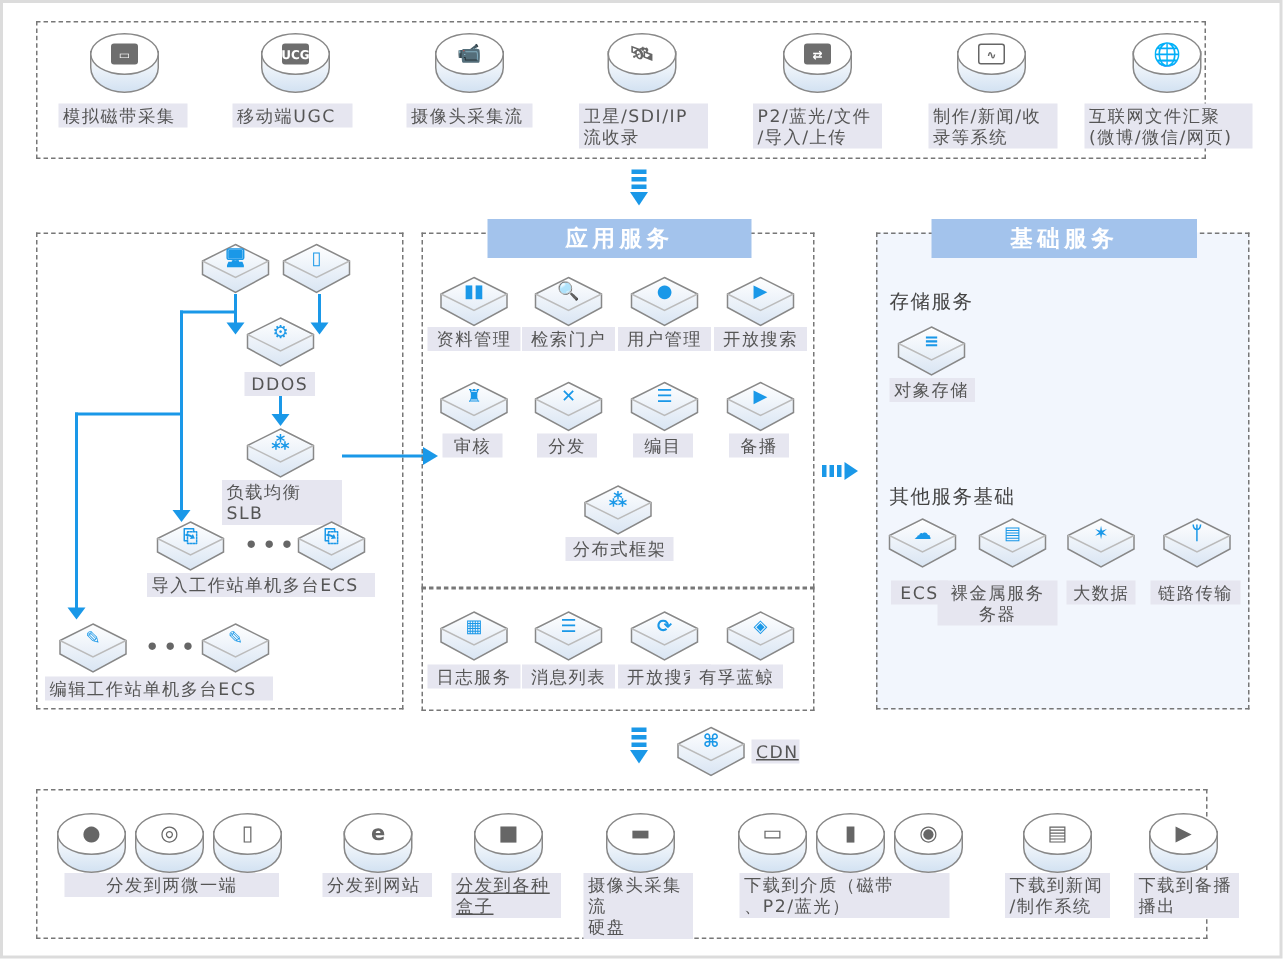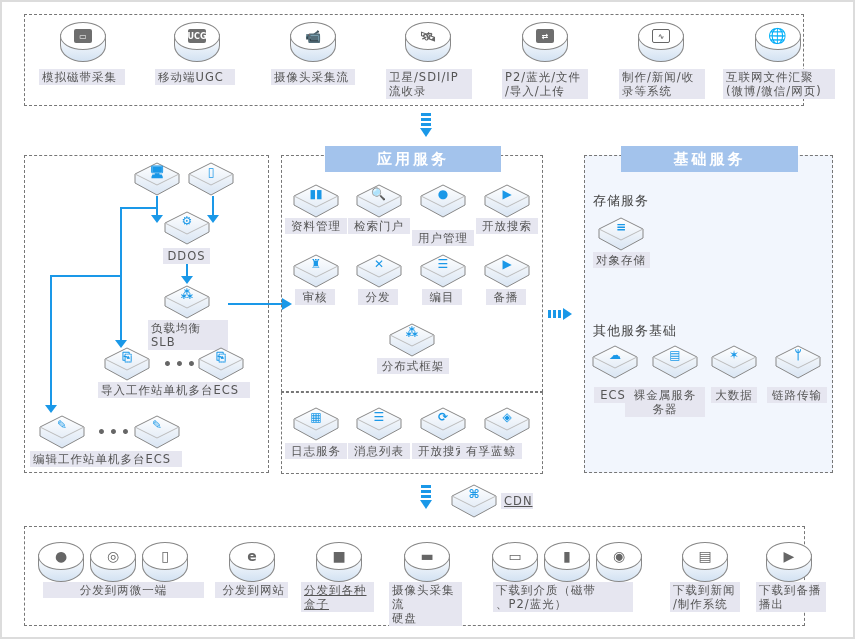--- a/index.html
+++ b/index.html
@@ -219,21 +219,21 @@
       <div class="tglyph">🔍</div>
     </div>
     <div class="label center" style="left: 348px; top: 218px; width: 62px;">检索门户</div>
     <div class="tile" style="left: 420px; top: 184px;">
       <svg width="46" height="34">
         <polygon points="23,1 45,12 45,21 23,33 1,21 1,12" fill="url(#tg)" stroke="#888"></polygon>
         <polyline points="1,12 23,23 45,12" fill="none" stroke="#bbb"></polyline>
       </svg>
       <div class="tglyph">●</div>
     </div>
-    <div class="label center" style="left: 412px; top: 218px; width: 62px; margin-top: 12px;">用户管理</div>
+    <div class="label center" style="left: 412px; top: 218px; width: 62px;">用户管理</div>
     <div class="tile" style="left: 484px; top: 184px;">
       <svg width="46" height="34">
         <polygon points="23,1 45,12 45,21 23,33 1,21 1,12" fill="url(#tg)" stroke="#888"></polygon>
         <polyline points="1,12 23,23 45,12" fill="none" stroke="#bbb"></polyline>
       </svg>
       <div class="tglyph">▶</div>
     </div>
     <div class="label center" style="left: 476px; top: 218px; width: 62px;">开放搜索</div>
   </div>
 <div id="app-row2">
@@ -399,28 +399,28 @@
         <div class="glyph" style="background:none;color:#666;font-size:14px;">◎</div>
       </div>
       <div class="side"></div>
     </div>
     <div class="disk" style="left: 142px; top: 542px;">
       <div class="top">
         <div class="glyph" style="background:none;color:#666;font-size:14px;">▯</div>
       </div>
       <div class="side"></div>
     </div>
-    <div class="label center" style="left: 43px; top: 582px; width: 161px;">分发到两微一端</div>
+    <div class="label center" style="left: 43px; top: 582px; width: 143px;">分发到两微一端</div>
     <div class="disk" style="left: 229px; top: 542px;">
       <div class="top">
         <div class="glyph" style="background:none;color:#666;font-size:14px;">e</div>
       </div>
       <div class="side"></div>
     </div>
-    <div class="label" style="left: 215px; top: 582px; width: 73px; text-align: right;">分发到网站</div>
+    <div class="label" style="left: 215px; top: 582px; width: 73px;">分发到网站</div>
     <div class="disk" style="left: 316px; top: 542px;">
       <div class="top">
         <div class="glyph" style="background:none;color:#666;font-size:14px;">■</div>
       </div>
       <div class="side"></div>
     </div>
     <div class="label" style="left: 301px; top: 582px; width: 73px; text-decoration: underline;">分发到各种
 盒子</div>
     <div class="disk" style="left: 404px; top: 542px;">
       <div class="top">

